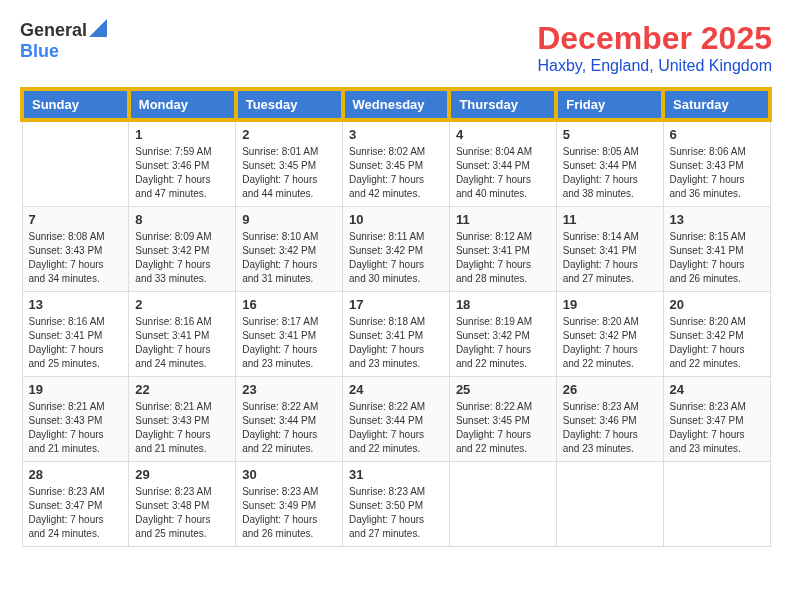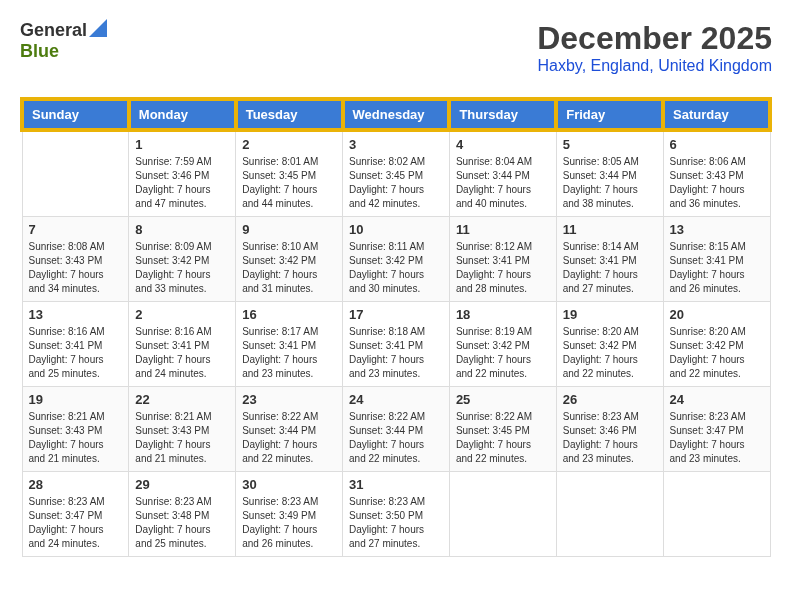--- a/index.html
+++ b/index.html
@@ -7,35 +7,35 @@
       font-family: Arial, sans-serif;
       background: #fff;
       width: 792px;
       min-height: 612px;
       padding: 20px;
     }
     .header-area {
       display: flex;
       justify-content: space-between;
       align-items: flex-start;
-      margin-bottom: 22px;
+      margin-bottom: 12px;
     }
     .logo {
       display: flex;
       align-items: center;
     }
     .logo-general { color: #333; }
     .logo-blue { color: #3a7bd5; }
     .title-area {
       text-align: right;
     }
     .main-title {
       font-size: 32px;
       font-weight: bold;
-      color: #404040;
+      color: #ef4444;
     }
     .subtitle {
       font-size: 16px;
       color: #1d4ed8;
     }
     .calendar {
       width: 100%;
       border-collapse: collapse;
       border: 1px solid #ccc;
     }
@@ -85,21 +85,21 @@
 <div class="header-area">
   <div class="logo">
     <div>
       <div style="display:flex; align-items:center;">
         <span class="logo-general" style="font-size:18px;font-weight:bold;color:#333;">General</span>
         <svg width="18" height="18" viewBox="0 0 18 18" style="margin-left:2px;margin-top:-6px;">
           <polygon points="0,18 18,18 18,0" fill="#3a7bd5"></polygon>
         </svg>
       </div>
       <div>
-        <span class="logo-blue" style="font-size:18px;font-weight:bold;color:#4d7c0f;">Blue</span>
+        <span class="logo-blue" style="font-size:18px;font-weight:bold;color:#3b82f6;">Blue</span>
       </div>
     </div>
   </div>
   <div class="title-area">
     <div class="main-title">December 2025</div>
     <div class="subtitle">Haxby, England, United Kingdom</div>
   </div>
 </div>
 
 <table class="calendar">

